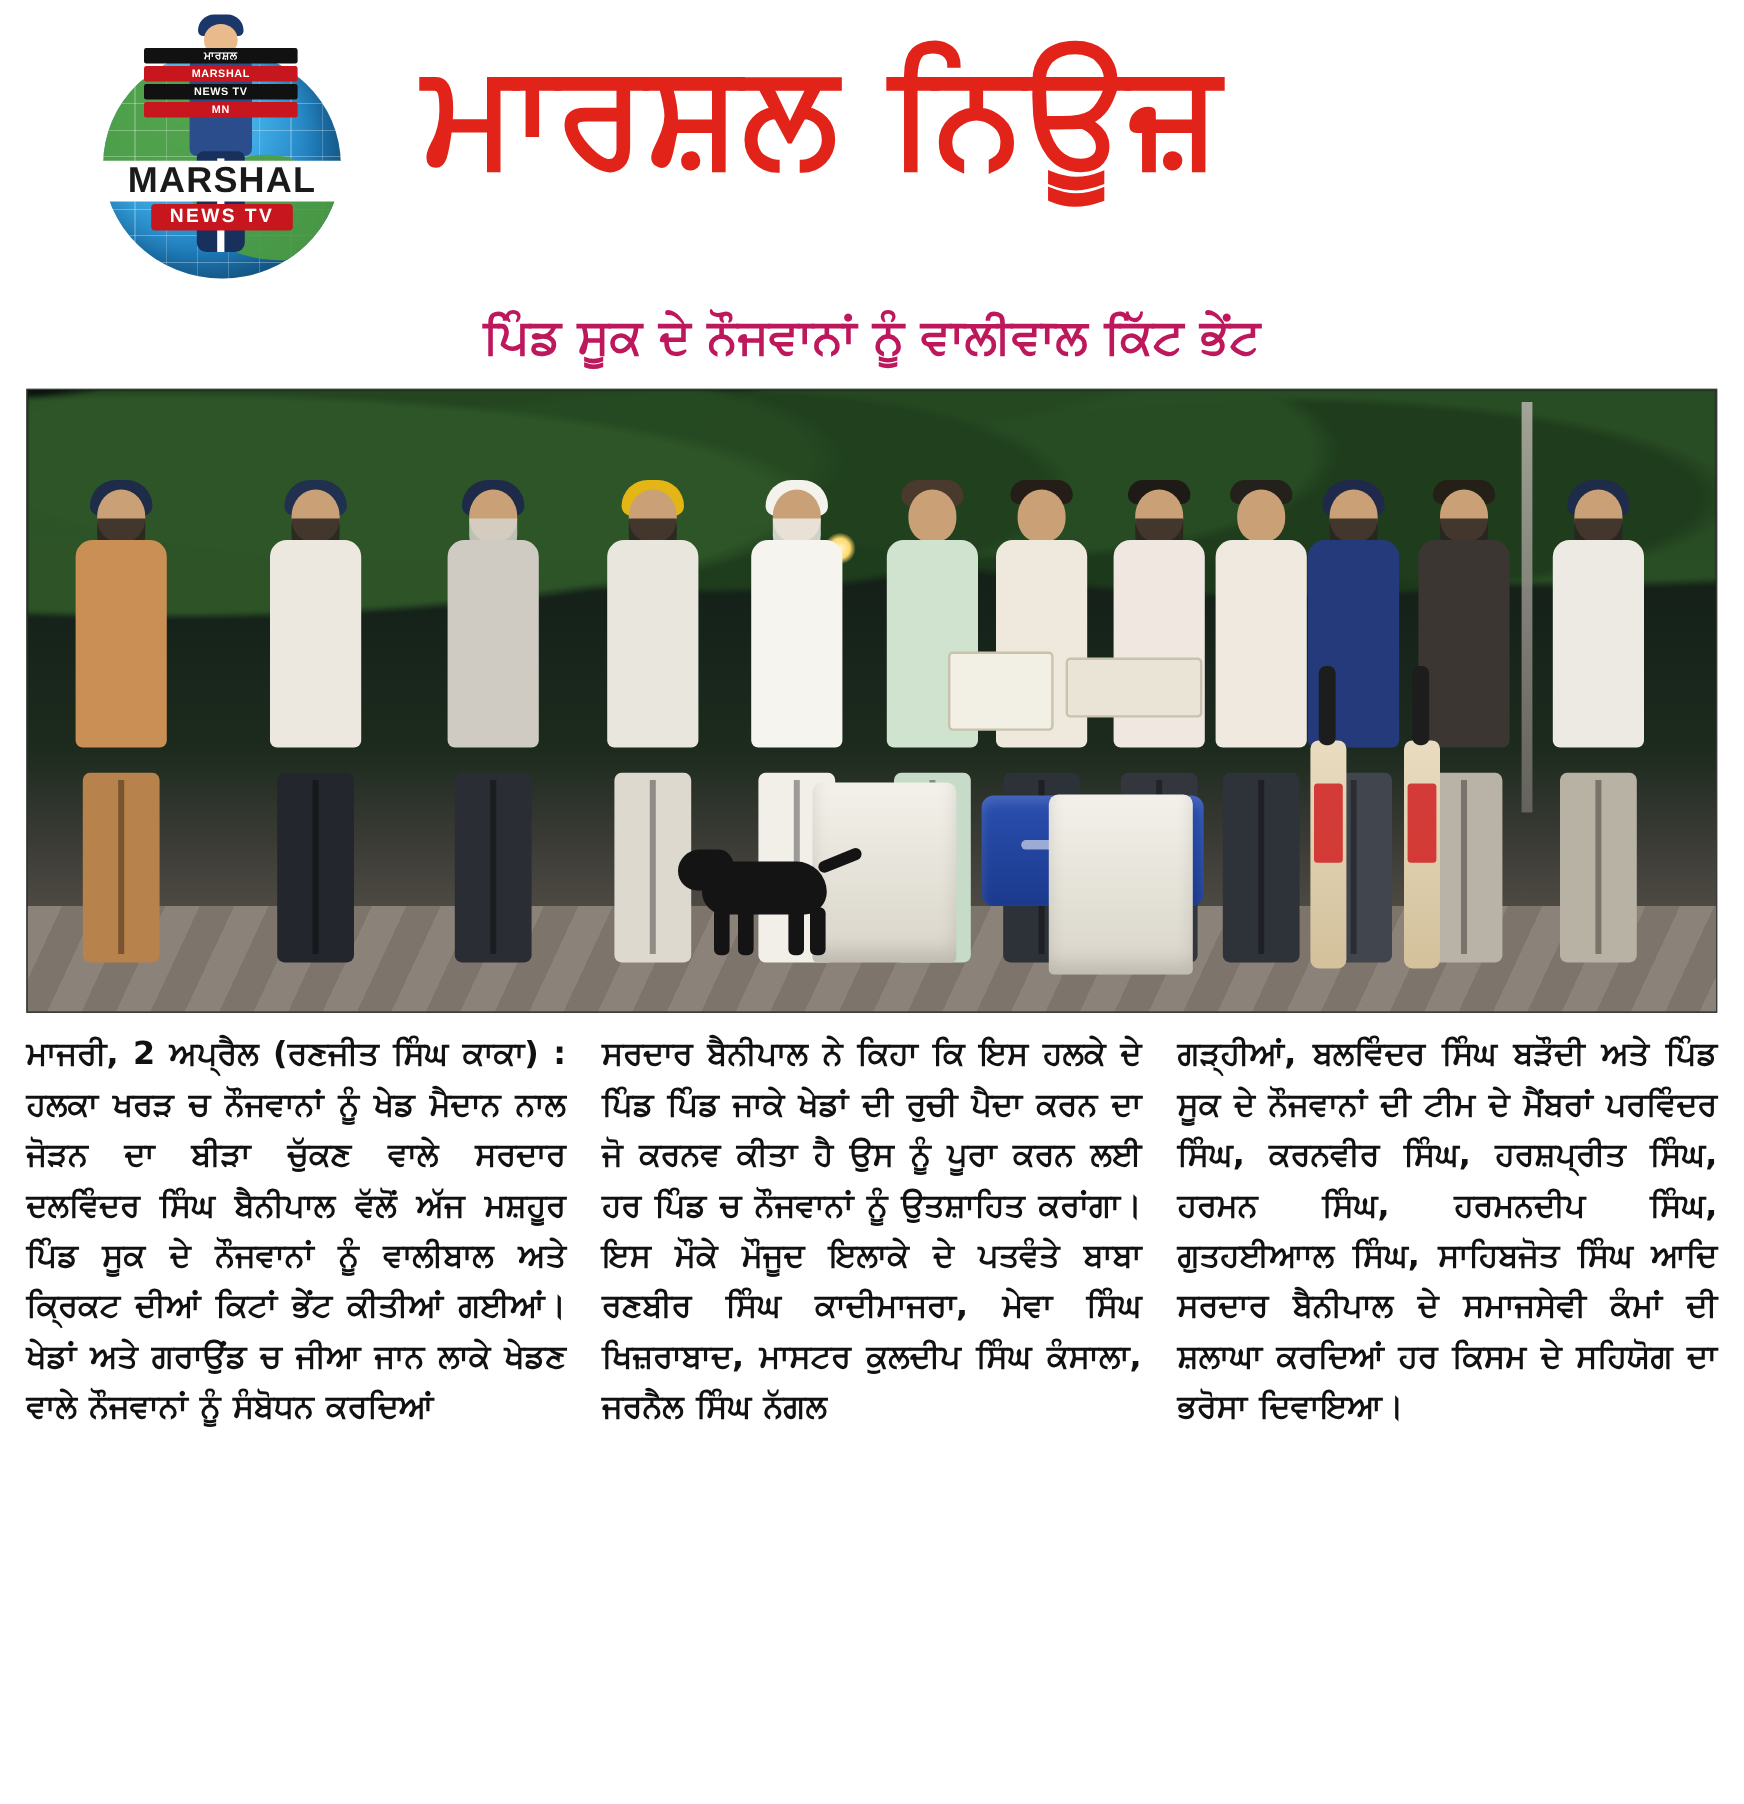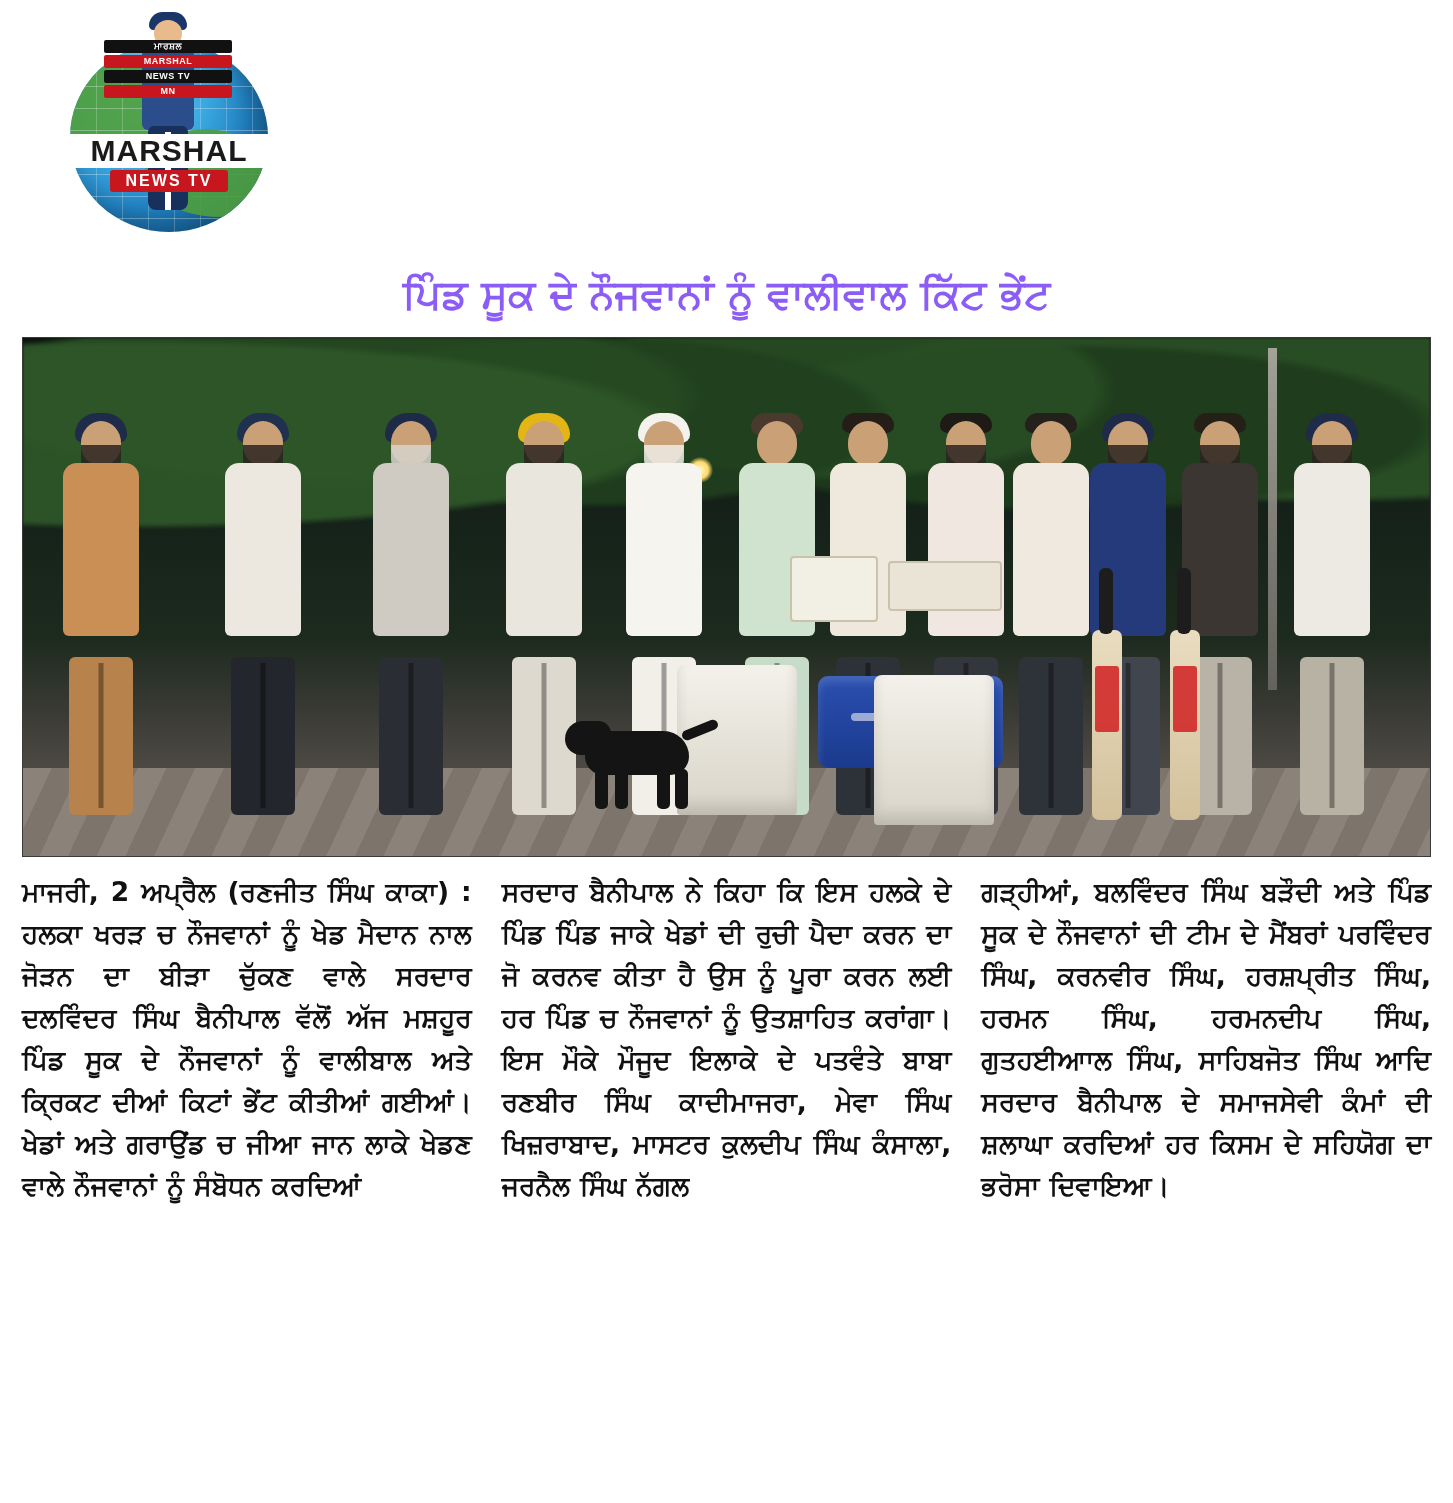--- a/index.html
+++ b/index.html
@@ -22,21 +22,21 @@
     padding: 0 22px;
   }
 
   
   .masthead {
     position: relative;
     height: 252px;
   }
   .logo {
     position: absolute;
-    left: 38px;
+    left: 54px;
     top: 12px;
     width: 218px;
     height: 230px;
   }
   .globe {
     position: absolute;
     left: 10px;
     top: 30px;
     width: 198px;
     height: 190px;
@@ -181,26 +181,26 @@
     margin-top: 6px;
     text-align: center;
     font-size: 42px;
     line-height: 56px;
     font-weight: bold;
     color: #111;
     font-family: "DejaVu Sans", sans-serif;
     letter-spacing: -0.5px;
   }
   .subheadline {
-    margin-top: 17px;
+    margin-top: 4px;
     text-align: center;
     font-size: 40px;
     line-height: 50px;
     font-weight: bold;
-    color: #8b5cf6;
+    color: #be185d;
     font-family: "DejaVu Sans", sans-serif;
   }
 
   
   .photo-wrap {
     margin-top: 18px;
     width: 1409px;
     height: 520px;
     position: relative;
     overflow: hidden;
@@ -363,20 +363,21 @@
         <div class="mic-line">NEWS TV</div>
         <div class="mic-line red">MN</div>
       </div>
 
       <div class="logo-name">
         <span class="big">MARSHAL</span>
         <span class="small">NEWS TV</span>
       </div>
     </div>
 
+    <div class="paper-title">ਮਾਰਸ਼ਲ ਨਿਊਜ਼</div>
   </div>
 
   <div class="subheadline">ਪਿੰਡ ਸੂਕ ਦੇ ਨੌਜਵਾਨਾਂ ਨੂੰ ਵਾਲੀਵਾਲ ਕਿੱਟ ਭੇਂਟ</div>
 
   <div class="photo-wrap">
     <div class="sky"></div>
     <div class="foliage"></div>
     <div class="ground"></div>
 
     <div class="pole" style="left:88.5%;"></div>

